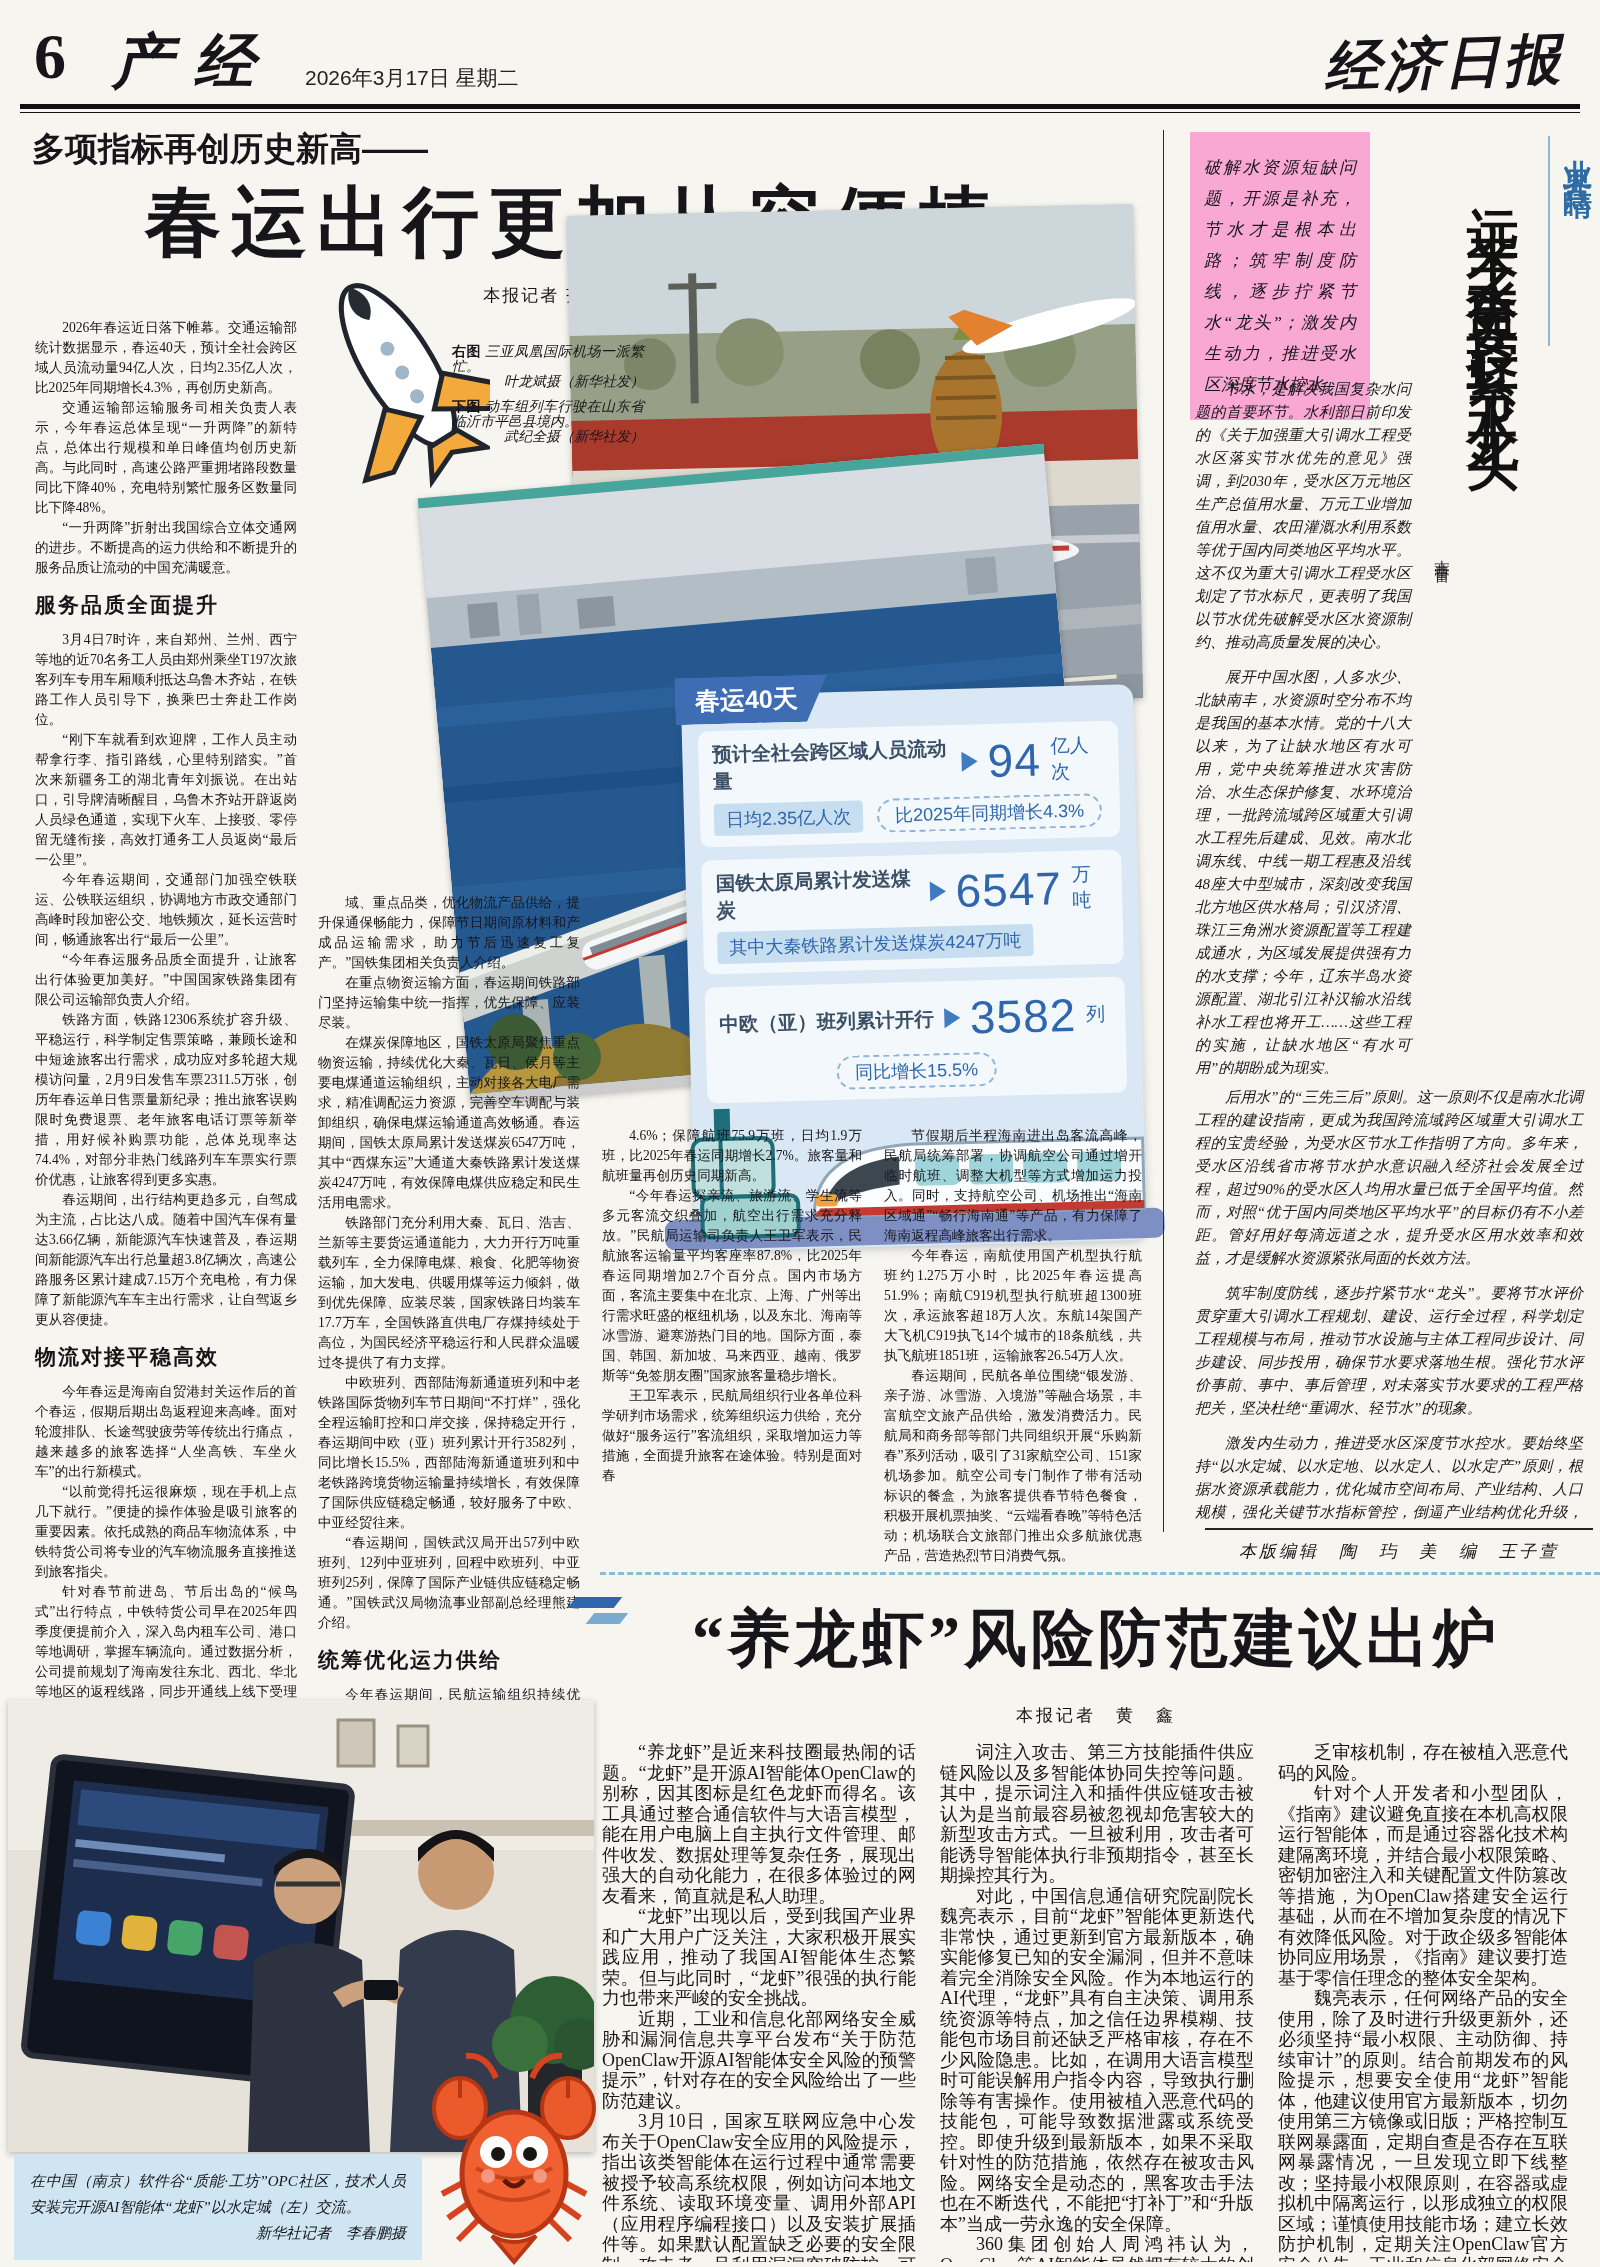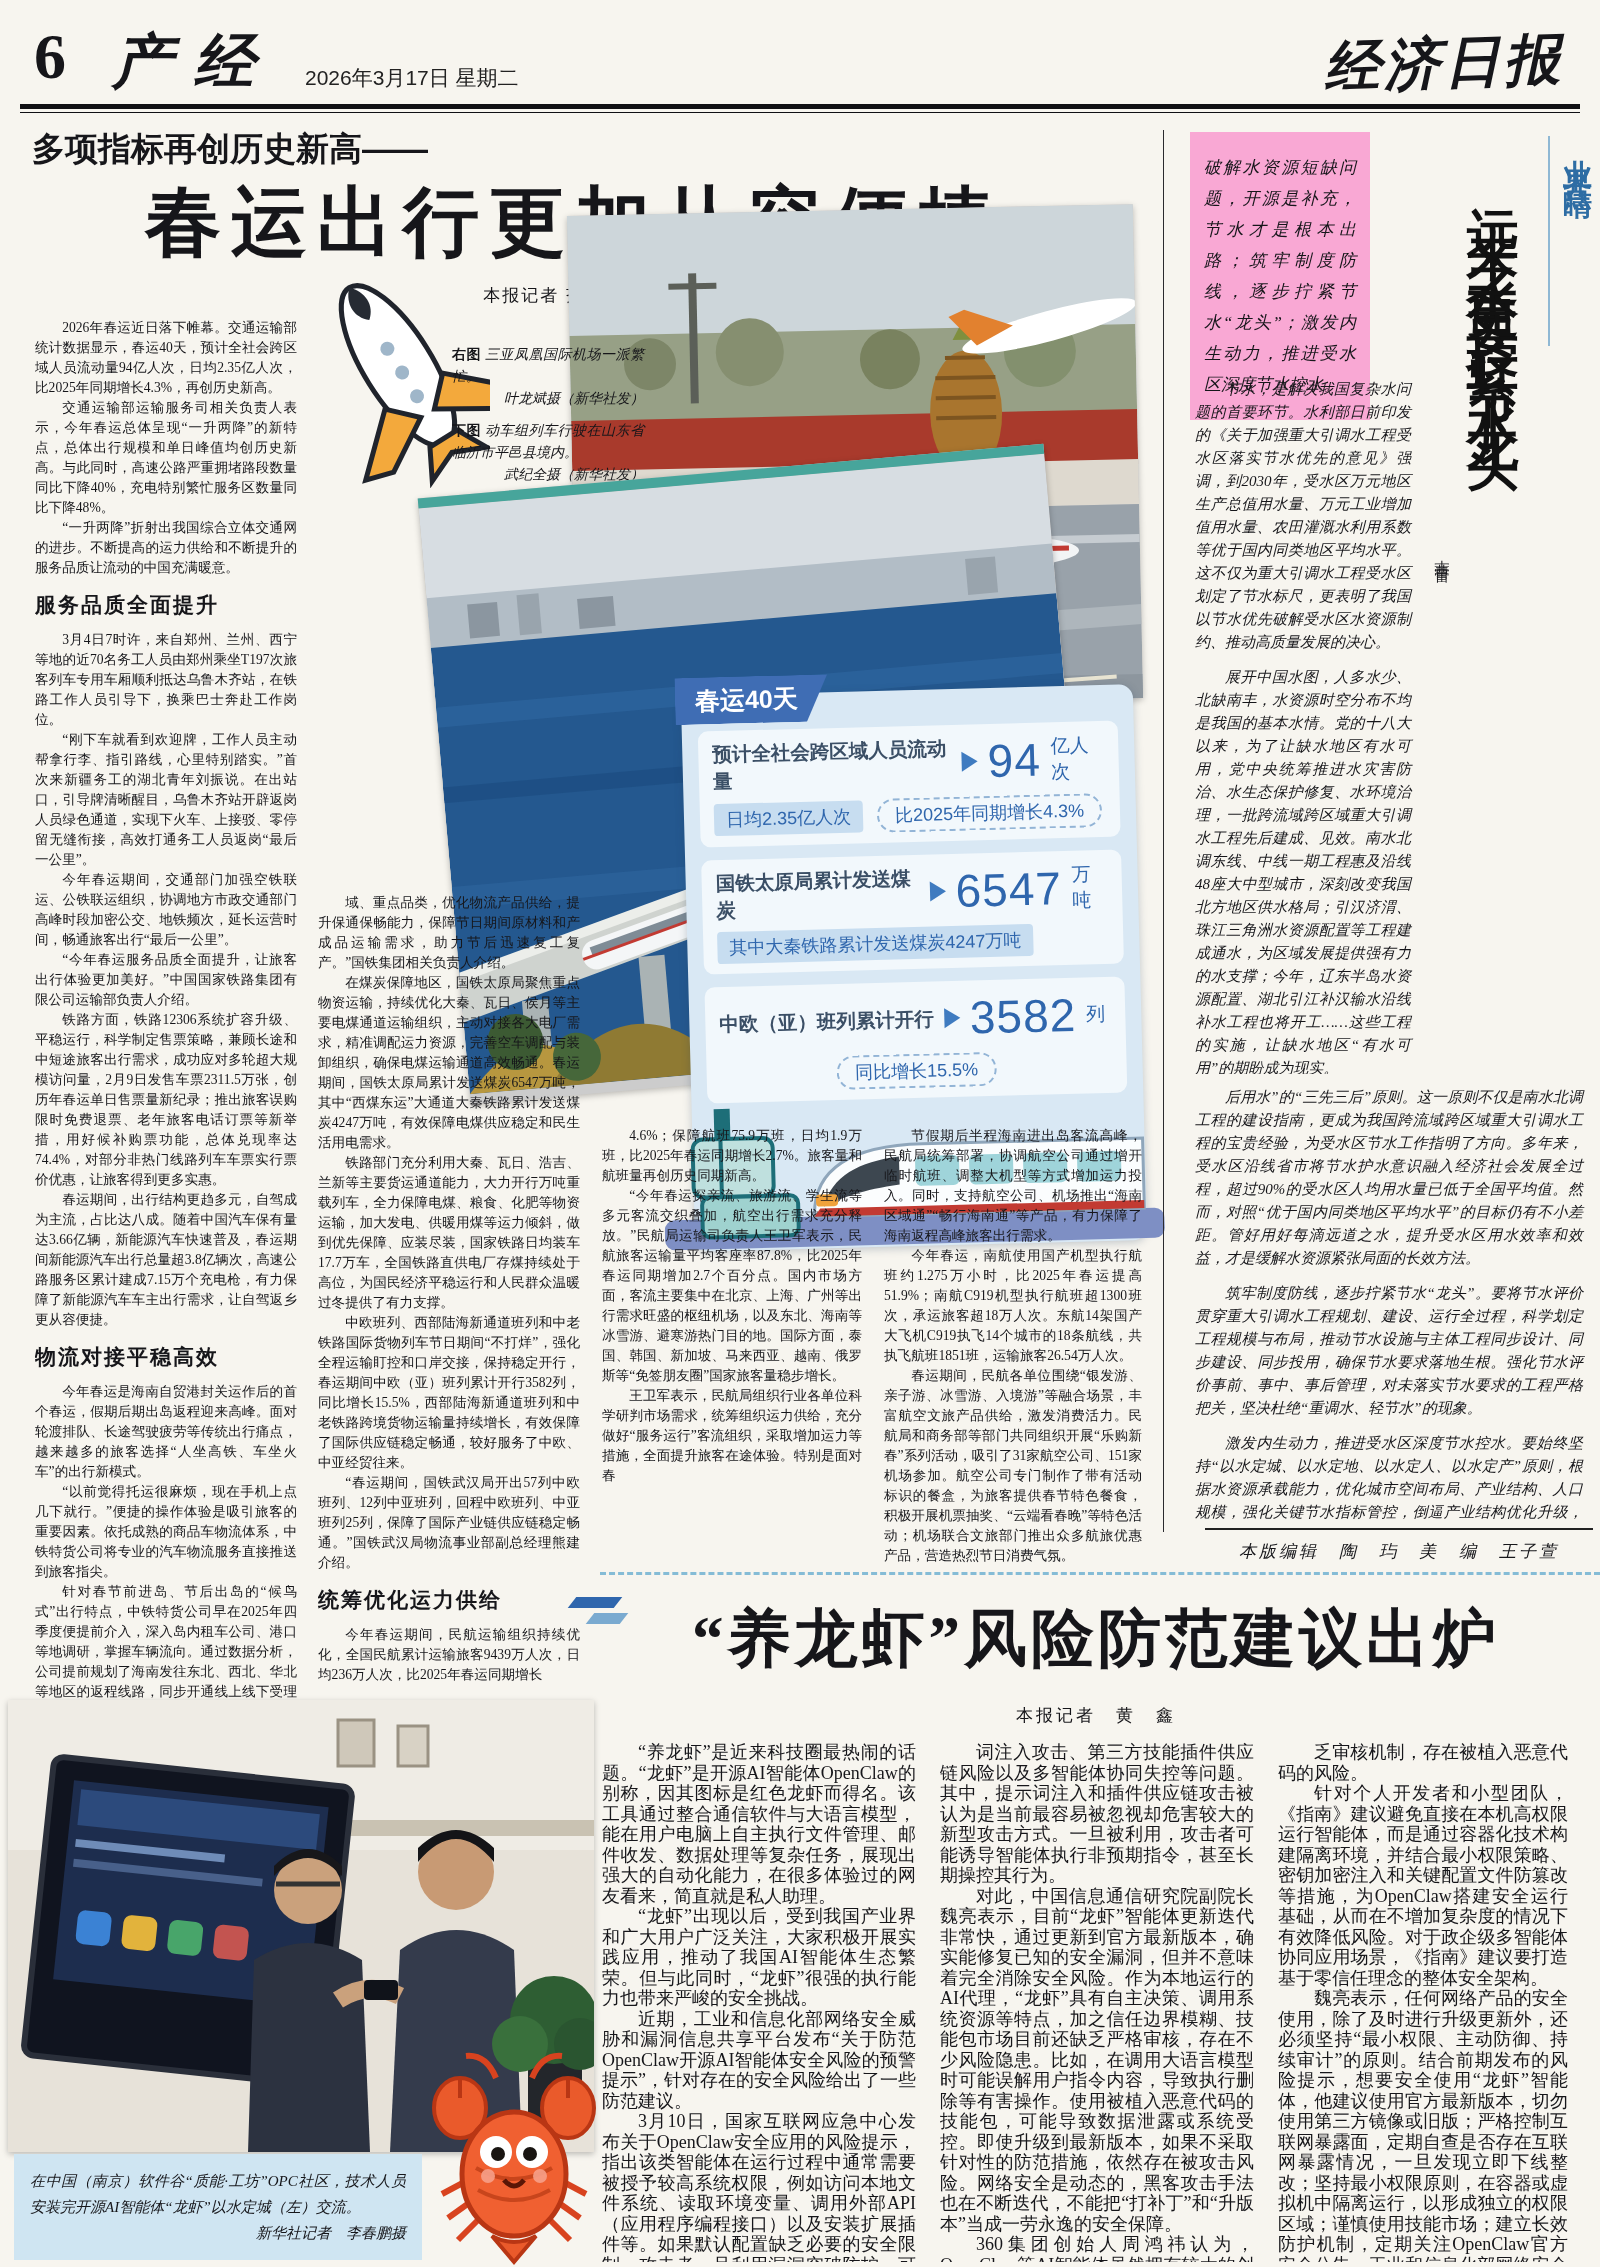--- a/index.html
+++ b/index.html
@@ -15,21 +15,21 @@
   .rule-double:after{content:"";display:block;margin-top:3px;border-top:1px solid #101014;}
   
   .kicker{font-size:33px;font-weight:900;font-family:"Liberation Sans",sans-serif;}
   .main-headline{font-size:76px;font-weight:900;letter-spacing:10px;text-align:center;font-family:"Liberation Serif",serif;}
   .byline{font-size:17px;text-align:center;letter-spacing:2px;}
   .newscol{font-size:13.6px;line-height:20px;text-align:justify;overflow:hidden;}
   .newscol .para{margin:0;text-indent:2em;}
   .newscol .subhead{font-family:"Liberation Sans",sans-serif;font-weight:900;font-size:21px;text-align:left;
                     margin:14px 0 12px;letter-spacing:2px;line-height:26px;}
   
-  .photo-captions{font-size:14px;line-height:22px;text-align:justify;font-style:italic;}
+  .photo-captions{font-size:14px;line-height:15px;text-align:justify;font-style:italic;}
   .photo-captions b{font-style:normal;font-weight:900;}
   .cap-credit{display:block;text-align:right;}
   
   .photo{box-shadow:0 2px 6px rgba(0,0,0,.25);background:#ccc;overflow:hidden;}
   
   .infog{background:#d9e8f4;border-radius:14px;box-shadow:0 2px 8px rgba(30,60,90,.25);}
   .infog-tag{position:absolute;left:-6px;top:-18px;background:#3f6db4;color:#fff;font-family:"Liberation Sans",sans-serif;
              font-weight:900;font-size:25px;padding:7px 30px 7px 20px;clip-path:polygon(0 0,100% 0,86% 100%,0 100%);}
   .infog-card{background:#f2f8fc;border-radius:10px;margin:0 16px 13px;padding:10px 14px;}
   .ig-line{display:flex;align-items:center;gap:10px;}
@@ -251,20 +251,21 @@
       <p class="para">“今年春运服务品质全面提升，让旅客出行体验更加美好。”中国国家铁路集团有限公司运输部负责人介绍。</p>
       <p class="para">铁路方面，铁路12306系统扩容升级、平稳运行，科学制定售票策略，兼顾长途和中短途旅客出行需求，成功应对多轮超大规模访问量，2月9日发售车票2311.5万张，创历年春运单日售票量新纪录；推出旅客误购限时免费退票、老年旅客电话订票等新举措，用好候补购票功能，总体兑现率达74.4%，对部分非热门线路列车车票实行票价优惠，让旅客得到更多实惠。</p>
       <p class="para">春运期间，出行结构更趋多元，自驾成为主流，占比达八成。随着中国汽车保有量达3.66亿辆，新能源汽车快速普及，春运期间新能源汽车出行总量超3.8亿辆次，高速公路服务区累计建成7.15万个充电枪，有力保障了新能源汽车车主出行需求，让自驾返乡更从容便捷。</p>
       <div class="subhead">物流对接平稳高效</div>
       <p class="para">今年春运是海南自贸港封关运作后的首个春运，假期后期出岛返程迎来高峰。面对轮渡排队、长途驾驶疲劳等传统出行痛点，越来越多的旅客选择“人坐高铁、车坐火车”的出行新模式。</p>
       <p class="para">“以前觉得托运很麻烦，现在手机上点几下就行。”便捷的操作体验是吸引旅客的重要因素。依托成熟的商品车物流体系，中铁特货公司将专业的汽车物流服务直接推送到旅客指尖。</p>
       <p class="para">针对春节前进岛、节后出岛的“候鸟式”出行特点，中铁特货公司早在2025年四季度便提前介入，深入岛内租车公司、港口等地调研，掌握车辆流向。通过数据分析，公司提前规划了海南发往东北、西北、华北等地区的返程线路，同步开通线上线下受理渠道，让铁路服务与旅客托运需求实现无缝对接，打造私家车“无忧”返程路。</p>
     </div>
   <div class="abs newscol" style="left:318px;top:893px;width:262px;height:810px;">
       <p class="para">域、重点品类，优化物流产品供给，提升保通保畅能力，保障节日期间原材料和产成品运输需求，助力节后迅速复工复产。”国铁集团相关负责人介绍。</p>
+      <p class="para">在重点物资运输方面，春运期间铁路部门坚持运输集中统一指挥，优先保障、应装尽装。</p>
       <p class="para">在煤炭保障地区，国铁太原局聚焦重点物资运输，持续优化大秦、瓦日、侯月等主要电煤通道运输组织，主动对接各大电厂需求，精准调配运力资源，完善空车调配与装卸组织，确保电煤运输通道高效畅通。春运期间，国铁太原局累计发送煤炭6547万吨，其中“西煤东运”大通道大秦铁路累计发送煤炭4247万吨，有效保障电煤供应稳定和民生活用电需求。</p>
       <p class="para">铁路部门充分利用大秦、瓦日、浩吉、兰新等主要货运通道能力，大力开行万吨重载列车，全力保障电煤、粮食、化肥等物资运输，加大发电、供暖用煤等运力倾斜，做到优先保障、应装尽装，国家铁路日均装车17.7万车，全国铁路直供电厂存煤持续处于高位，为国民经济平稳运行和人民群众温暖过冬提供了有力支撑。</p>
       <p class="para">中欧班列、西部陆海新通道班列和中老铁路国际货物列车节日期间“不打烊”，强化全程运输盯控和口岸交接，保持稳定开行，春运期间中欧（亚）班列累计开行3582列，同比增长15.5%，西部陆海新通道班列和中老铁路跨境货物运输量持续增长，有效保障了国际供应链稳定畅通，较好服务了中欧、中亚经贸往来。</p>
       <p class="para">“春运期间，国铁武汉局开出57列中欧班列、12列中亚班列，回程中欧班列、中亚班列25列，保障了国际产业链供应链稳定畅通。”国铁武汉局物流事业部副总经理熊建介绍。</p>
       <div class="subhead">统筹优化运力供给</div>
       <p class="para">今年春运期间，民航运输组织持续优化，全国民航累计运输旅客9439万人次，日均236万人次，比2025年春运同期增长</p>
     </div>
   <div class="abs newscol" style="left:602px;top:1126px;width:260px;height:438px;">
       <p class="para">4.6%；保障航班75.9万班，日均1.9万班，比2025年春运同期增长2.7%。旅客量和航班量再创历史同期新高。</p>
       <p class="para">“今年春运探亲流、旅游流、学生流等多元客流交织叠加，航空出行需求充分释放。”民航局运输司负责人王卫军表示，民航旅客运输量平均客座率87.8%，比2025年春运同期增加2.7个百分点。国内市场方面，客流主要集中在北京、上海、广州等出行需求旺盛的枢纽机场，以及东北、海南等冰雪游、避寒游热门目的地。国际方面，泰国、韩国、新加坡、马来西亚、越南、俄罗斯等“免签朋友圈”国家旅客量稳步增长。</p>

